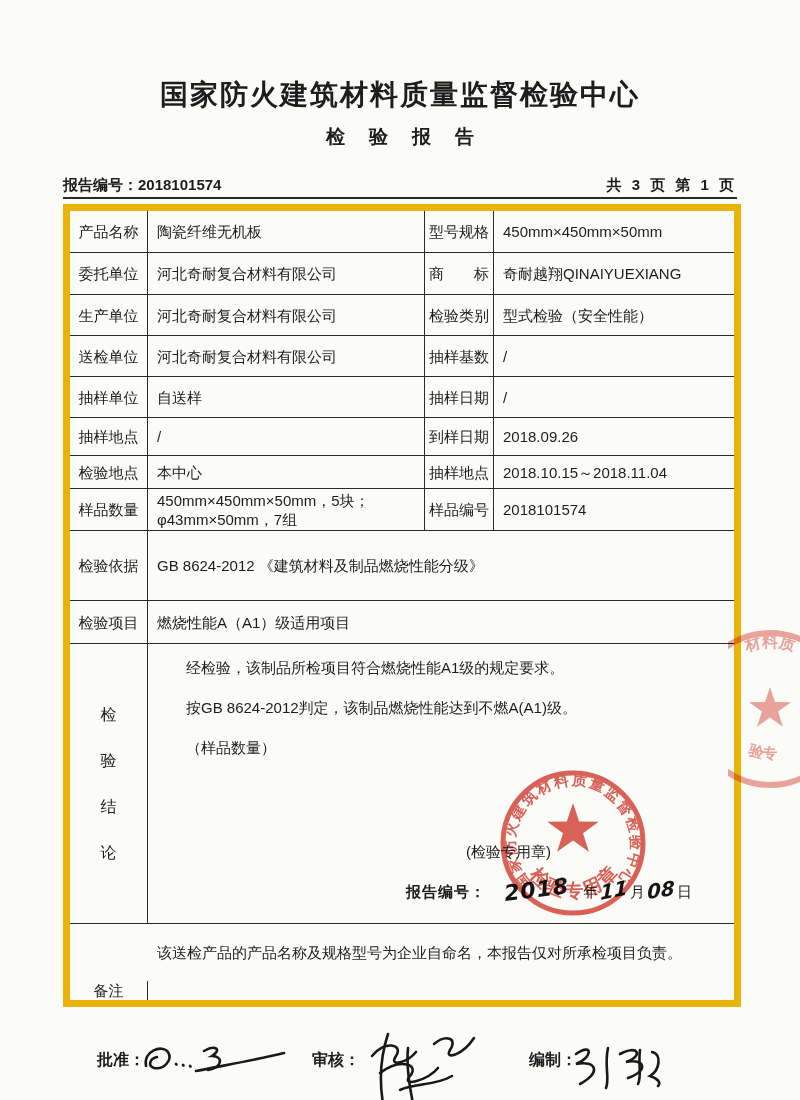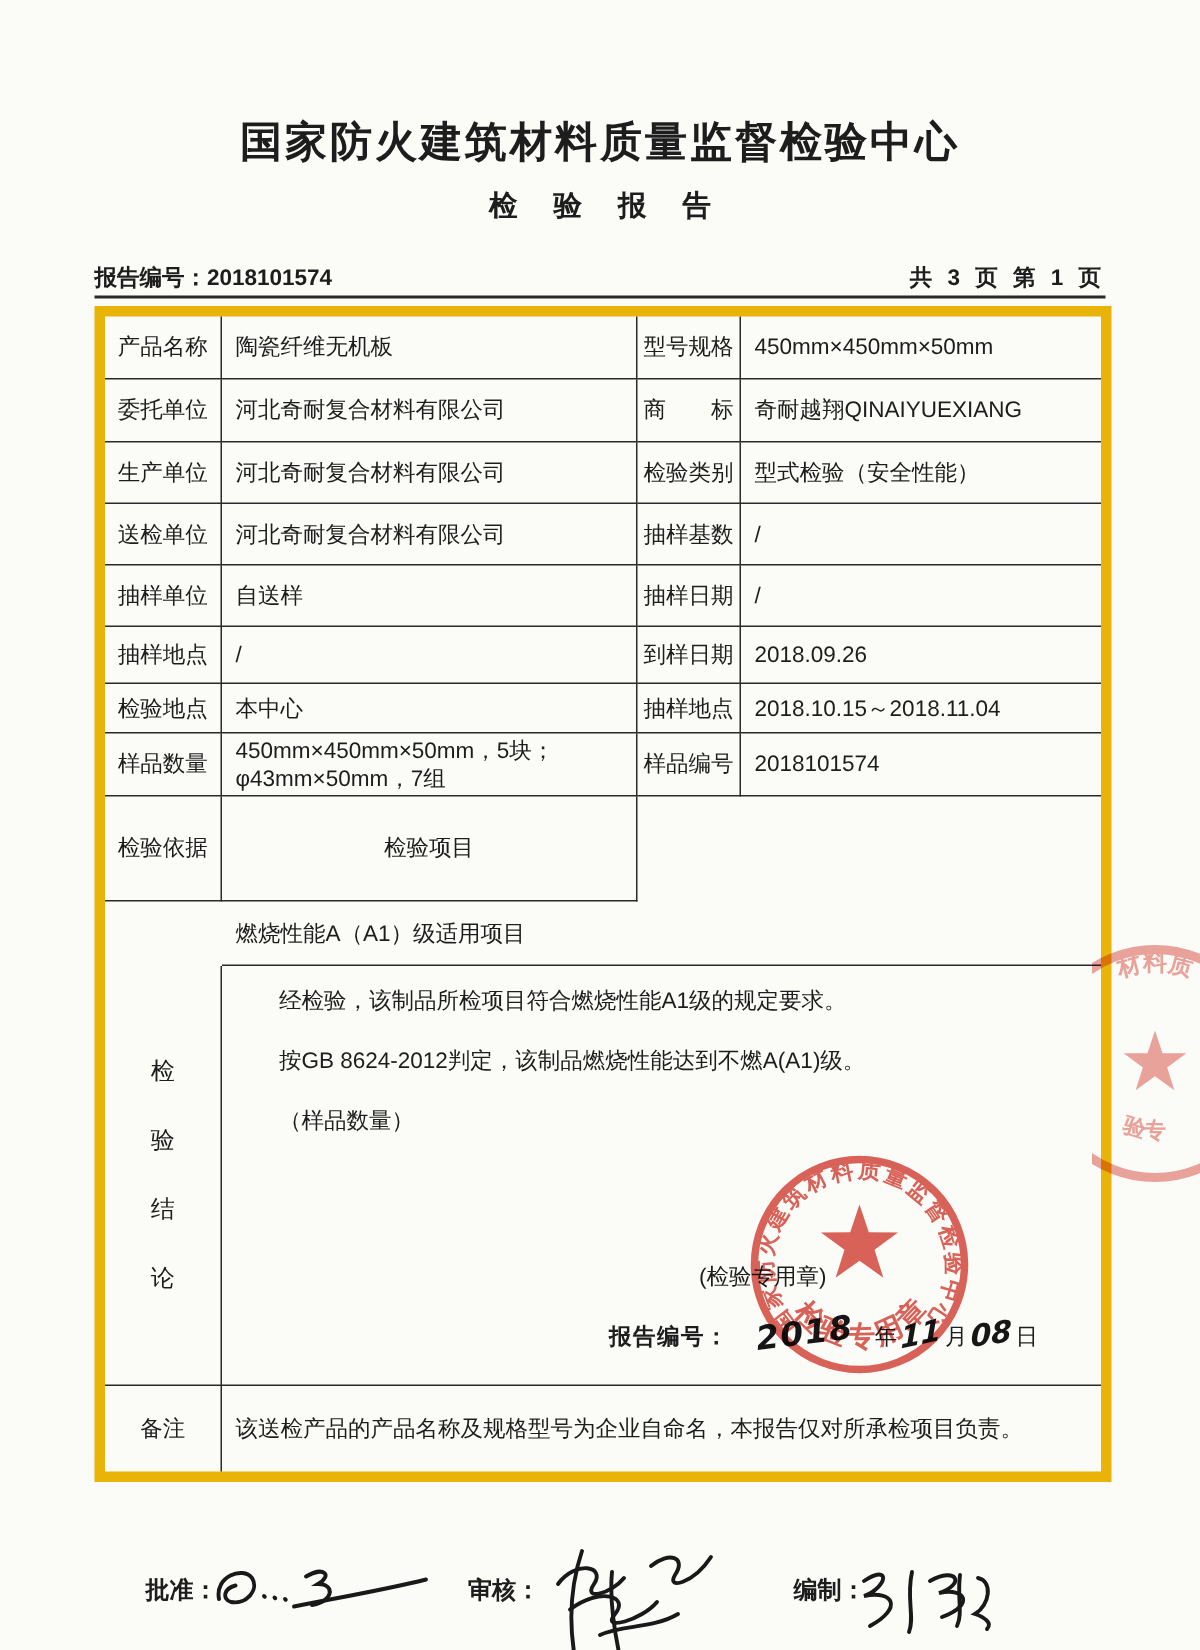--- a/index.html
+++ b/index.html
@@ -137,20 +137,21 @@
     <div class="c val">本中心</div>
     <div class="c lab">抽样地点</div>
     <div class="c val lastcol">2018.10.15～2018.11.04</div>
 
     <div class="c lab">样品数量</div>
     <div class="c val">450mm×450mm×50mm，5块；φ43mm×50mm，7组</div>
     <div class="c lab">样品编号</div>
     <div class="c val lastcol">2018101574</div>
 
     <div class="c lab">检验依据</div>
+    <div class="c val sp3 lastcol">GB 8624-2012 《建筑材料及制品燃烧性能分级》</div>
 
     <div class="c lab">检验项目</div>
     <div class="c val sp3 lastcol">燃烧性能A（A1）级适用项目</div>
 
     <div class="c lab concl-lab">
       <span>检</span>
       <span>验</span>
       <span>结</span>
       <span>论</span>
     </div>
@@ -174,22 +175,22 @@
         <polygon fill="#d6473c" points="85,45 91.2,63.5 110.7,63.7 95,75.2 100.9,93.8 85,82.5 69.1,93.8 75,75.2 59.3,63.7 78.8,63.5"></polygon>
         <text font-size="15" font-weight="700" fill="#d6473c" font-family="Liberation Sans, sans-serif">
           <textPath href="#ringPath" startOffset="0" textLength="268" lengthAdjust="spacing">国家防火建筑材料质量监督检验中心</textPath>
         </text>
         <text font-size="19" font-weight="700" fill="#d6473c" font-family="Liberation Sans, sans-serif">
           <textPath href="#innerPath" startOffset="6" textLength="104" lengthAdjust="spacing">检验专用章</textPath>
         </text>
       </svg>
     </div>
 
+    <div class="c val sp3 lastcol lastrow">该送检产品的产品名称及规格型号为企业自命名，本报告仅对所承检项目负责。</div>
     <div class="c lab lastrow">备注</div>
-    <div class="c val sp3 lastcol lastrow">该送检产品的产品名称及规格型号为企业自命名，本报告仅对所承检项目负责。</div>
   </div>
 
   <svg class="edge-seal" viewBox="0 0 72 170">
     <defs>
       <path id="edgeTop" d="M -5.5 47 A 62 62 0 0 1 82 39.5" fill="none"></path>
       <path id="edgeBottom" d="M 10 125 A 50 50 0 0 0 67 130" fill="none"></path>
     </defs>
     <circle cx="42" cy="87" r="76" fill="none" stroke="#dd5a4e" stroke-width="6"></circle>
     <polygon fill="#dd5a4e" points="42,65 47,80.1 62.9,80.2 50.1,89.6 54.9,104.8 42,95.5 29.1,104.8 33.9,89.6 21.1,80.2 37,80.1"></polygon>
     <text font-size="16" font-weight="700" fill="#dd5a4e" font-family="Liberation Sans, sans-serif">

